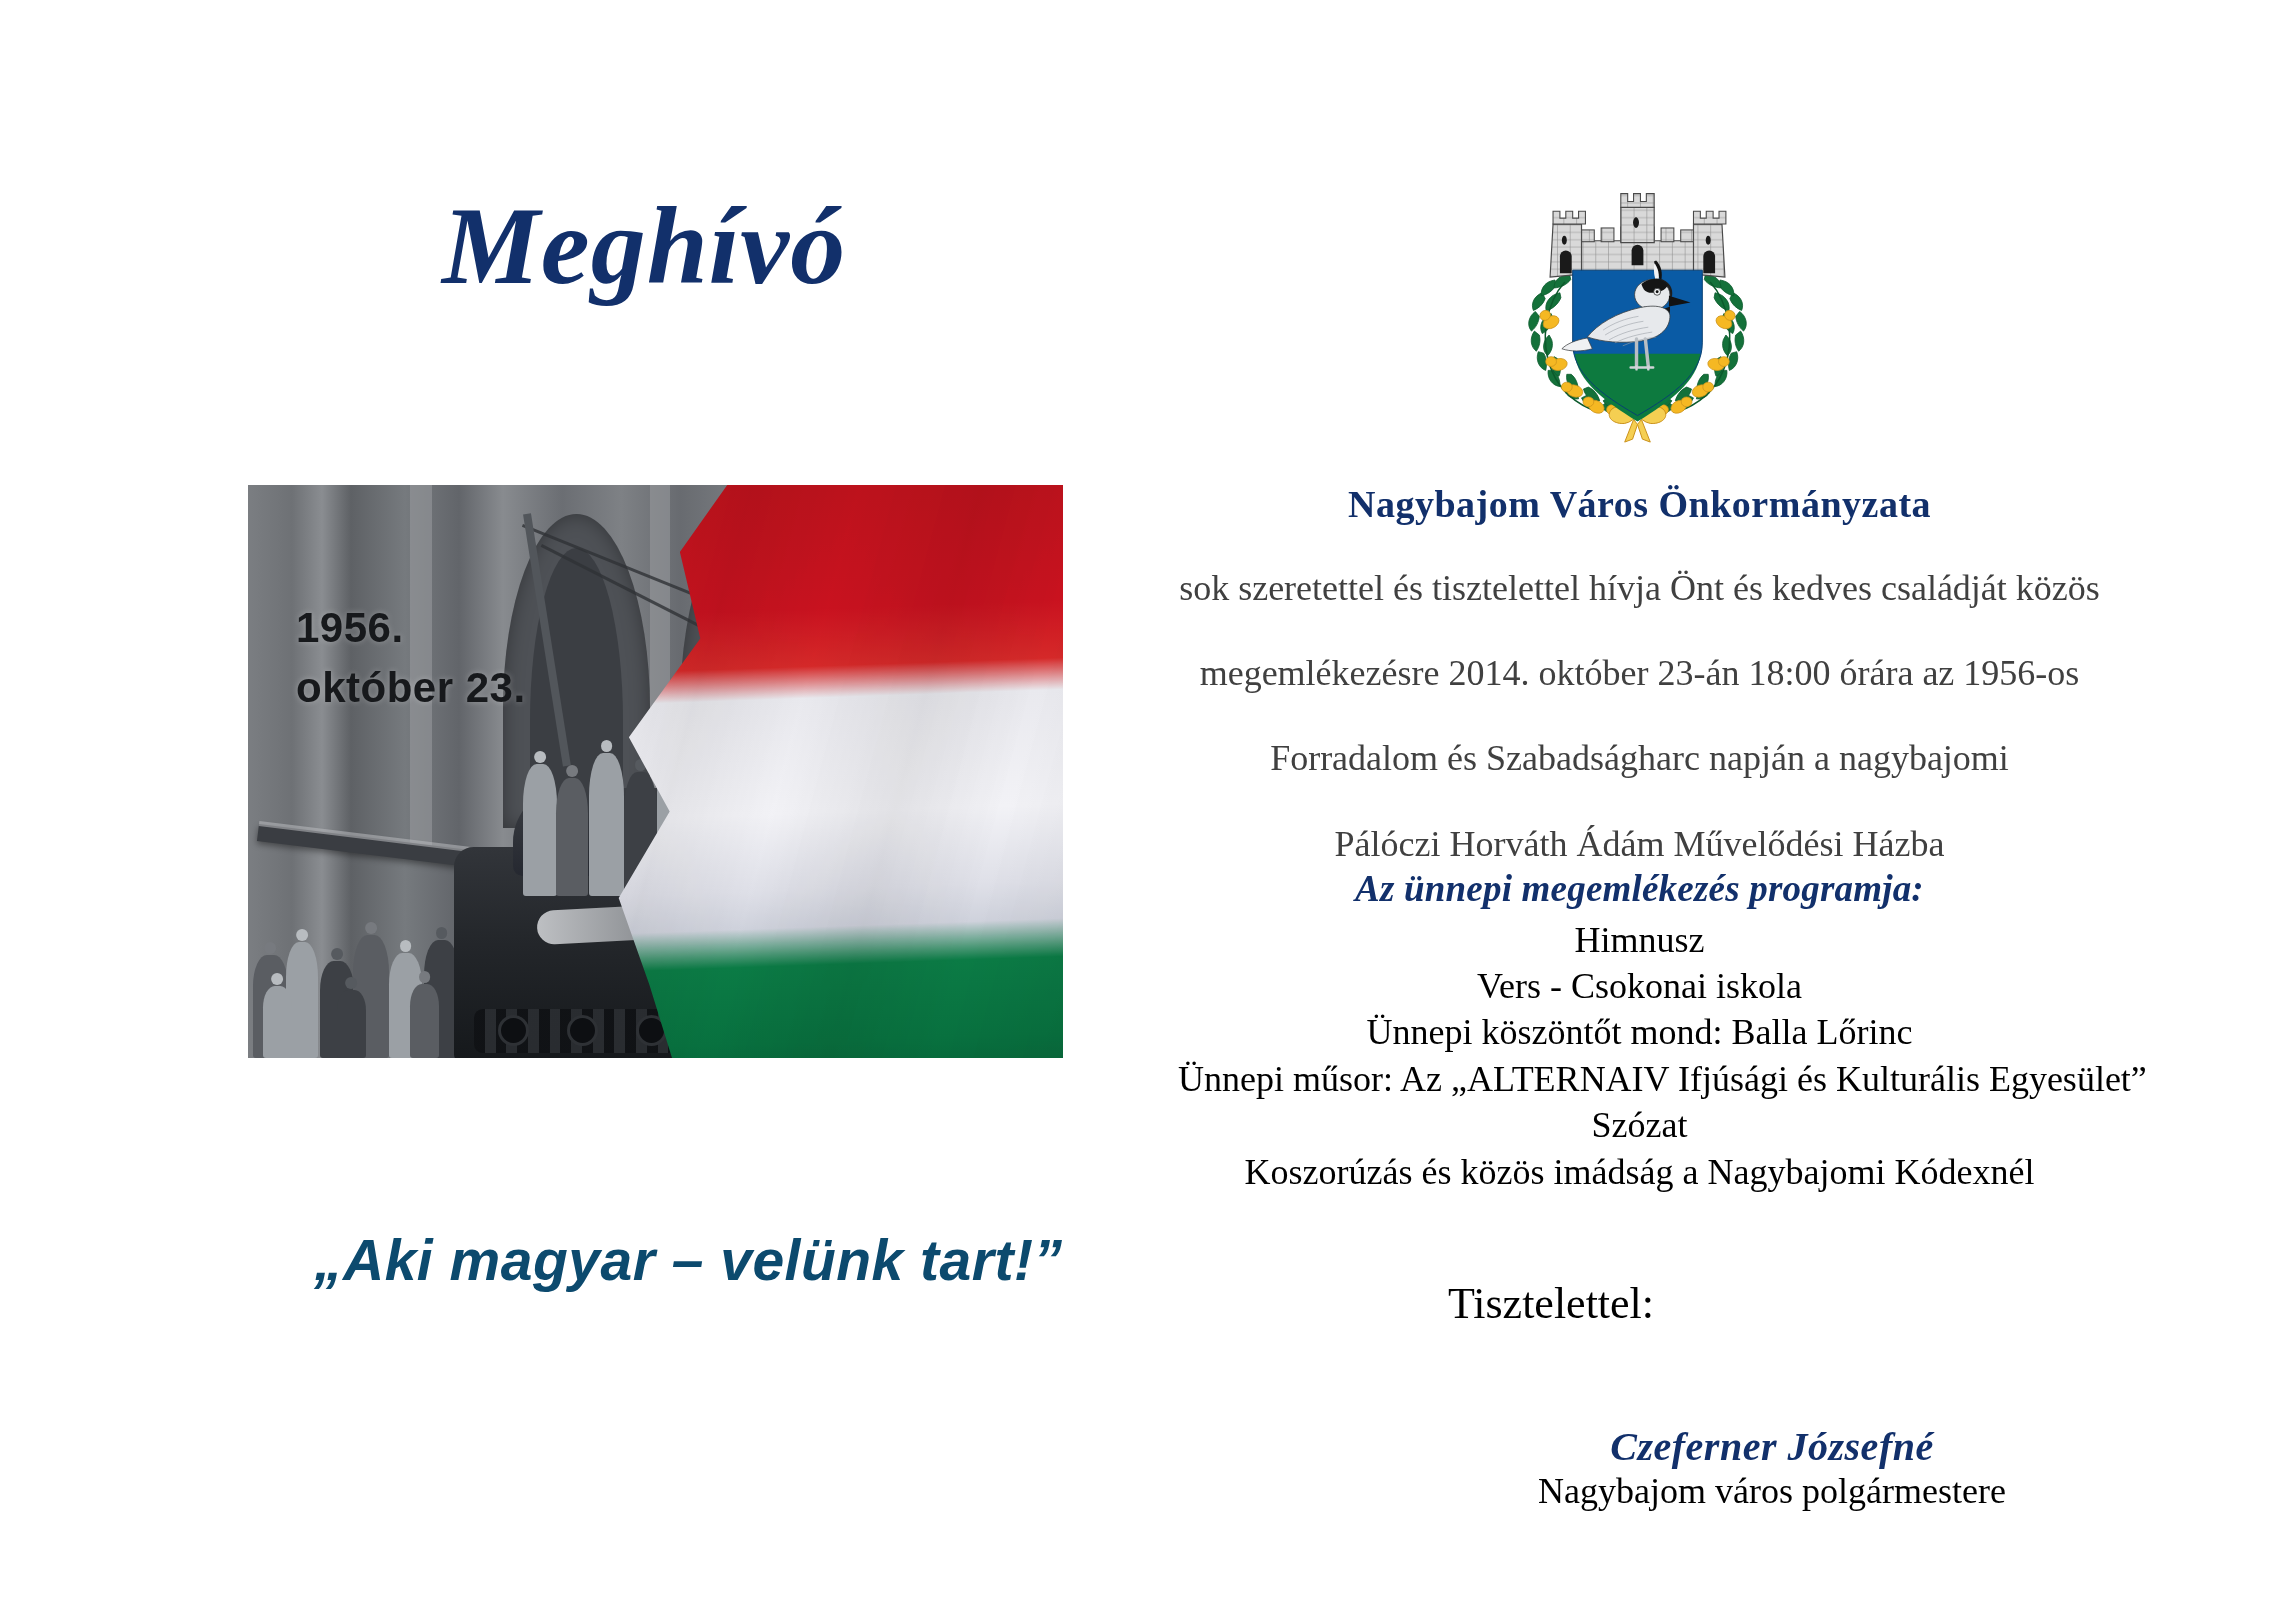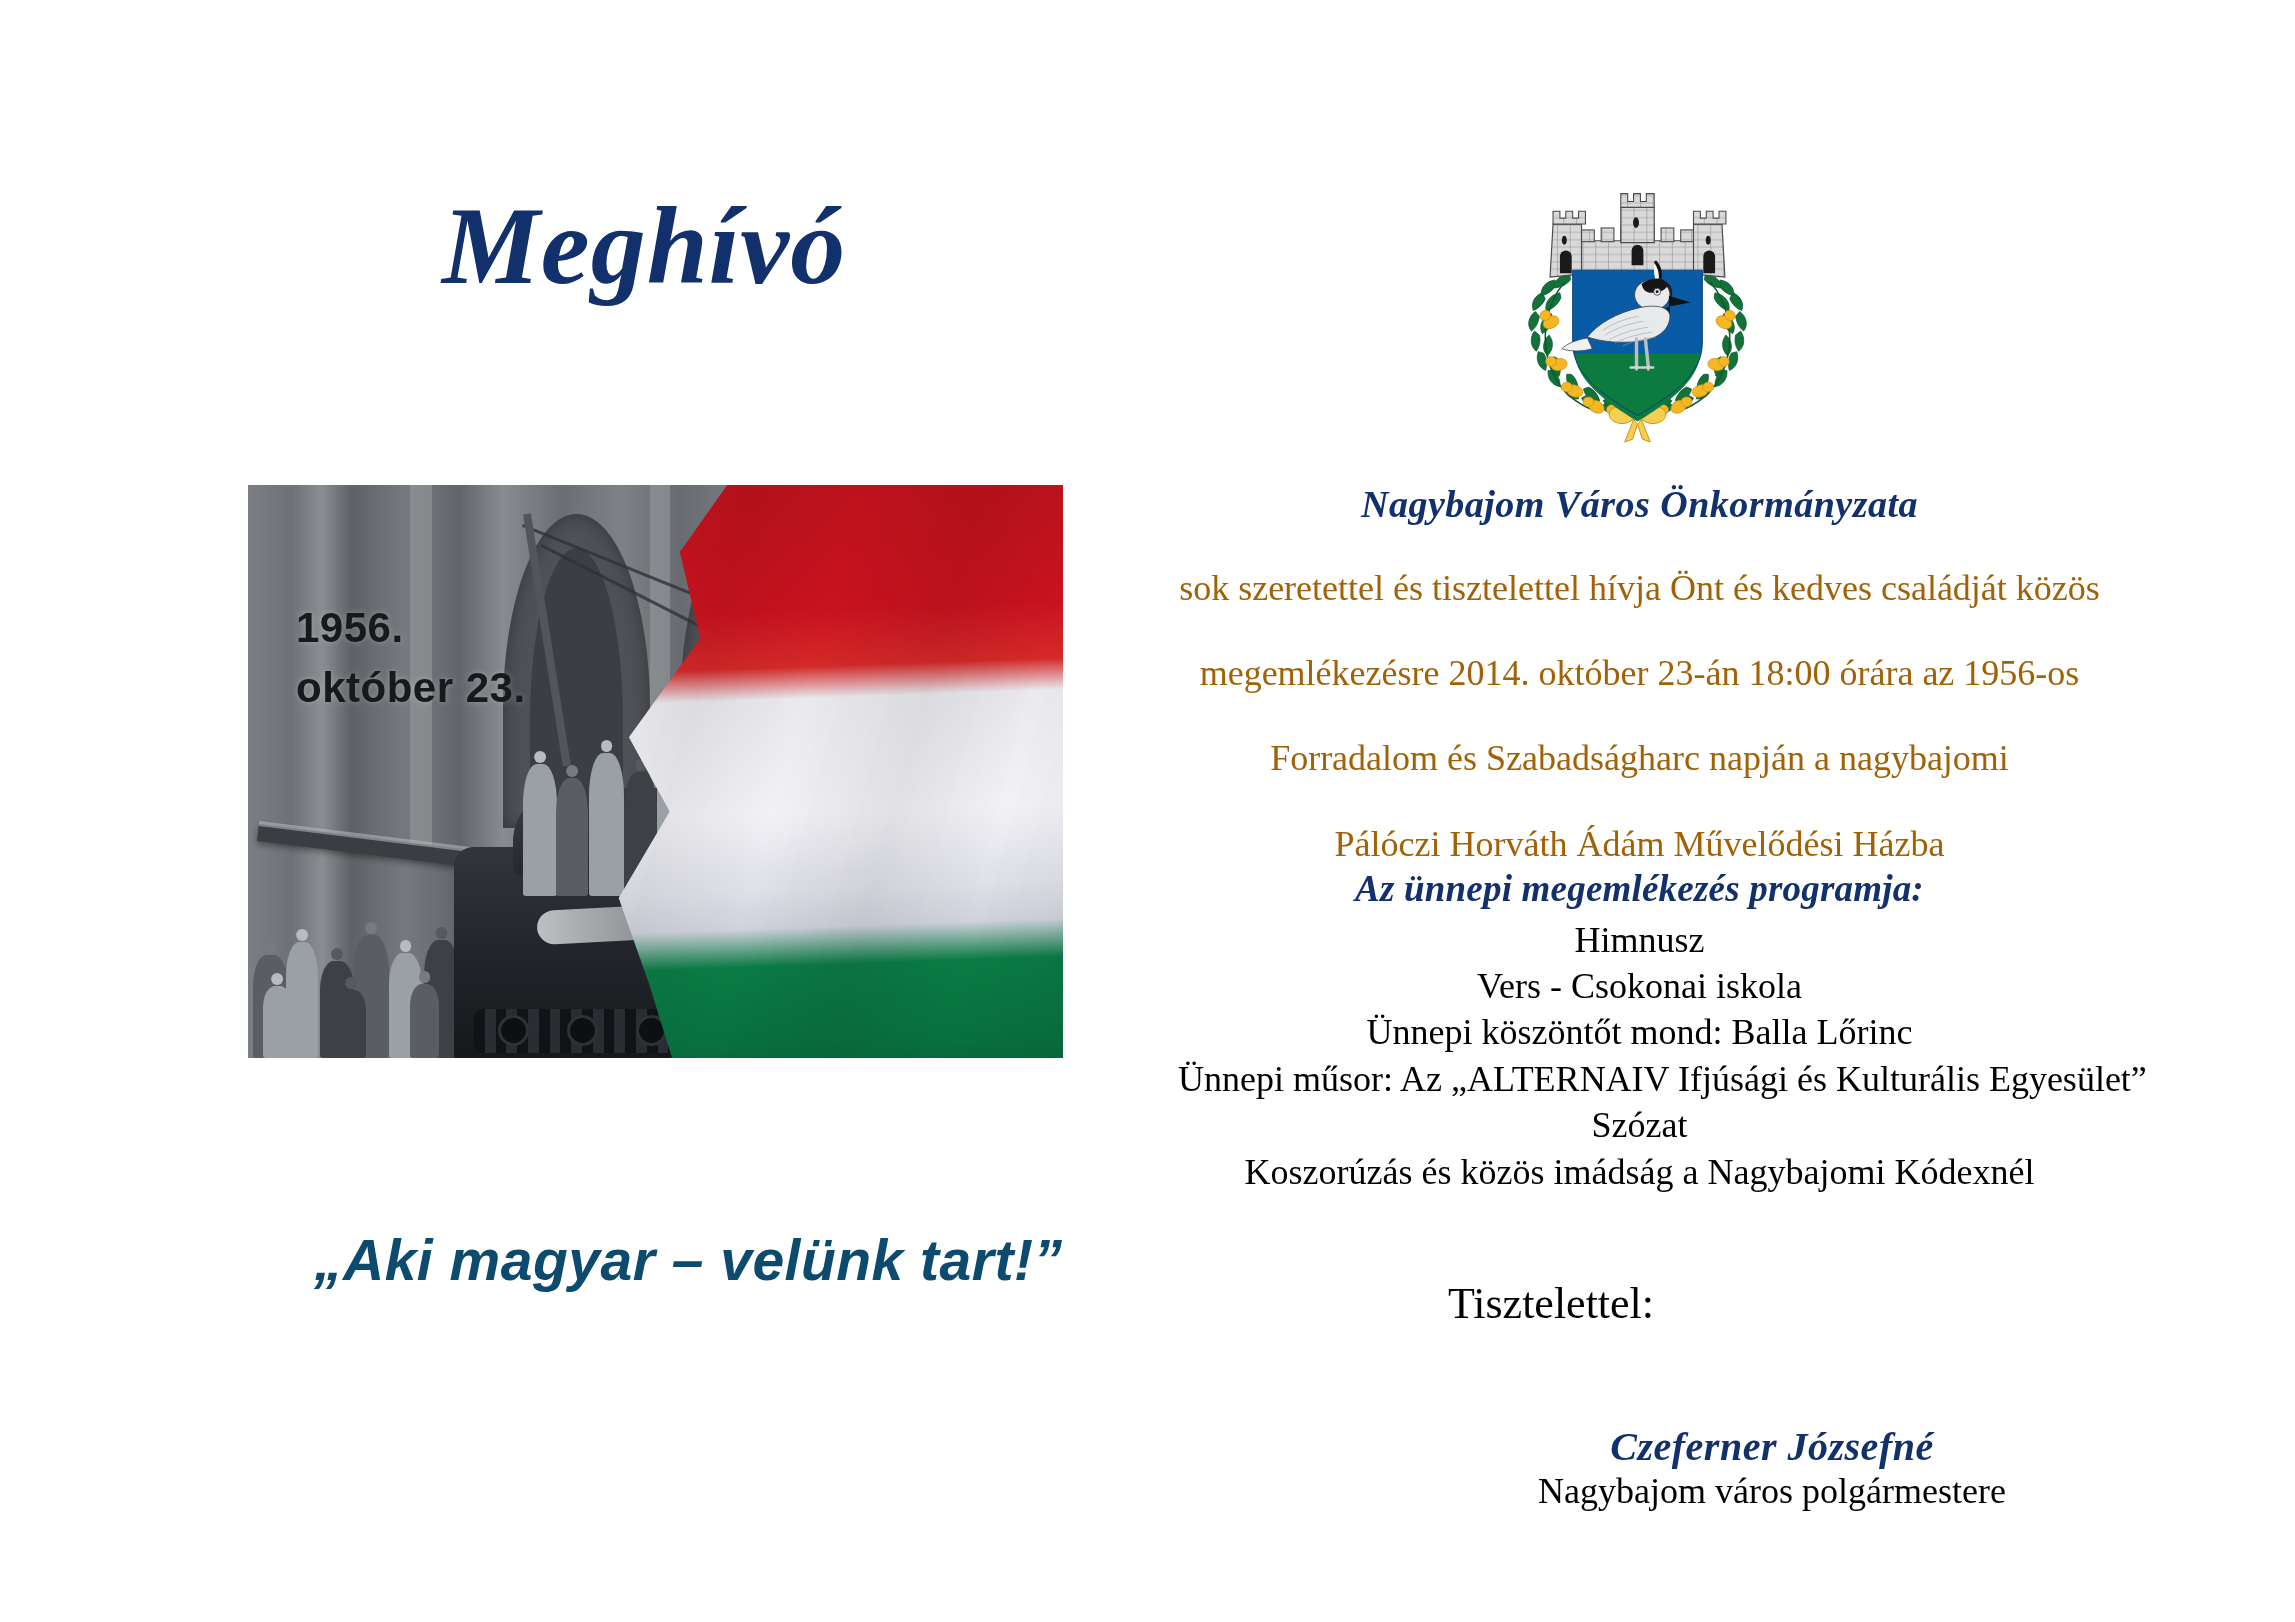--- a/index.html
+++ b/index.html
@@ -241,32 +241,31 @@
     position: absolute;
     left: 1178px;
     top: 483px;
     width: 923px;
     text-align: center;
   }
 
   .org-name {
     font-family: "Liberation Serif", "DejaVu Serif", serif;
     font-size: 38px;
-    font-style: italic;
     font-weight: 700;
     color: #12306b;
     letter-spacing: 0.5px;
     line-height: 1.12;
     margin-bottom: 4.9px;
   }
 
   .body-line {
     font-family: "Liberation Serif", "DejaVu Serif", serif;
     font-size: 36px;
-    color: #a16207;
+    color: #404040;
     line-height: 1.29;
     white-space: nowrap;
     margin-top: 39px;
   }
 
   .program-heading {
     font-family: "Liberation Serif", "DejaVu Serif", serif;
     font-size: 37px;
     font-style: italic;
     font-weight: 700;

